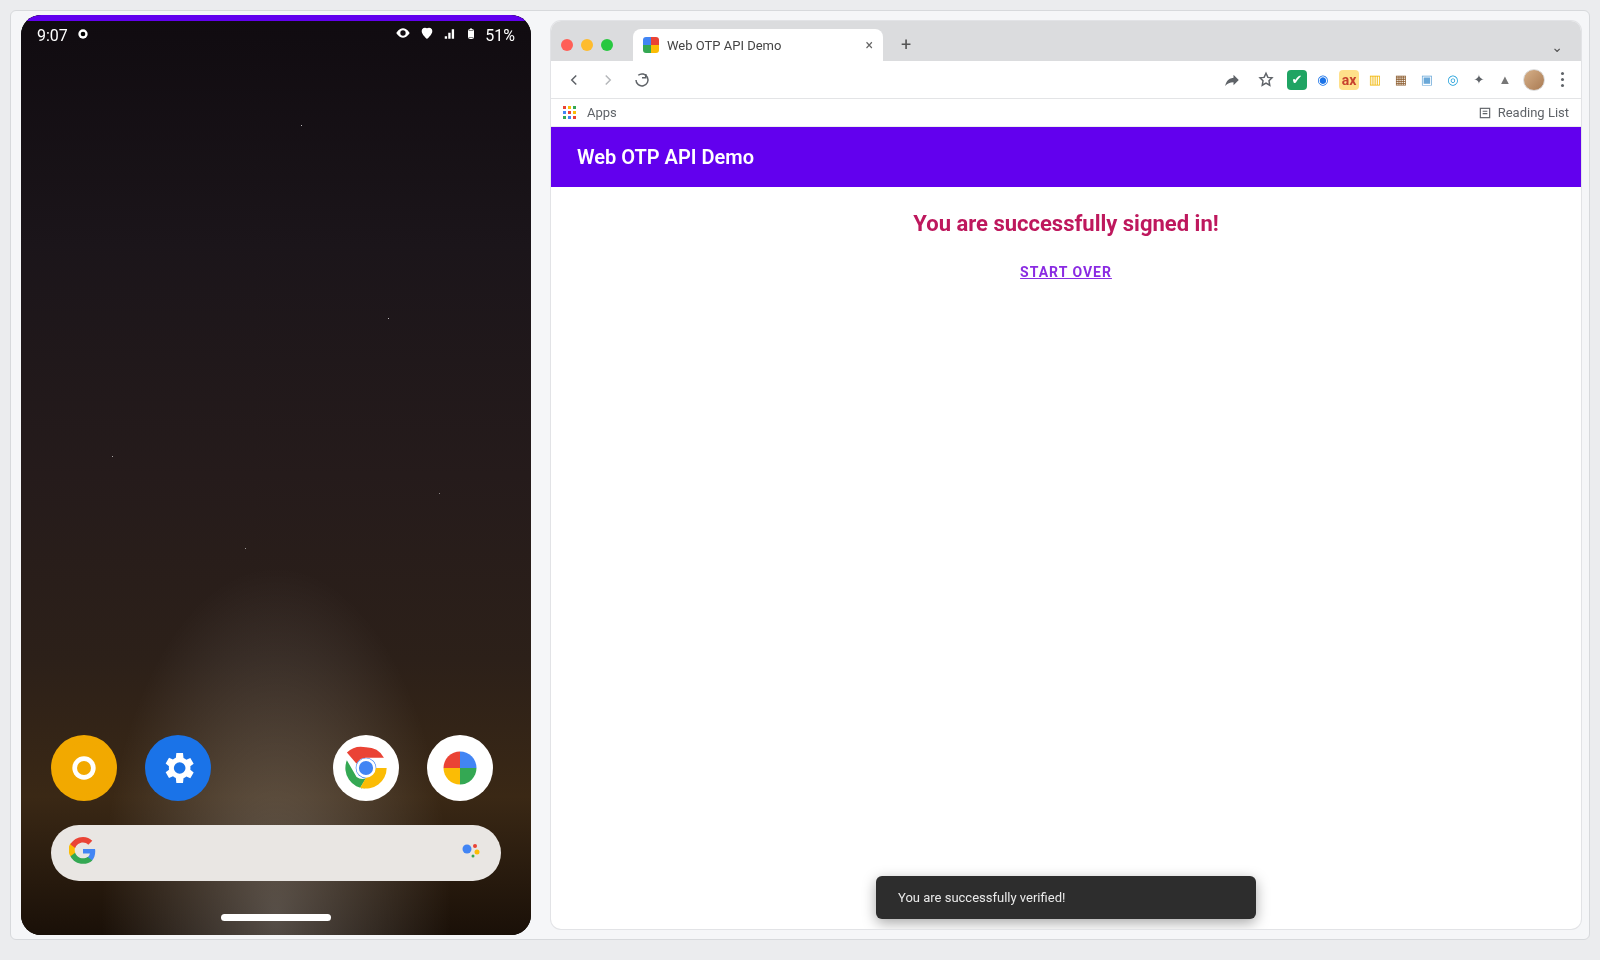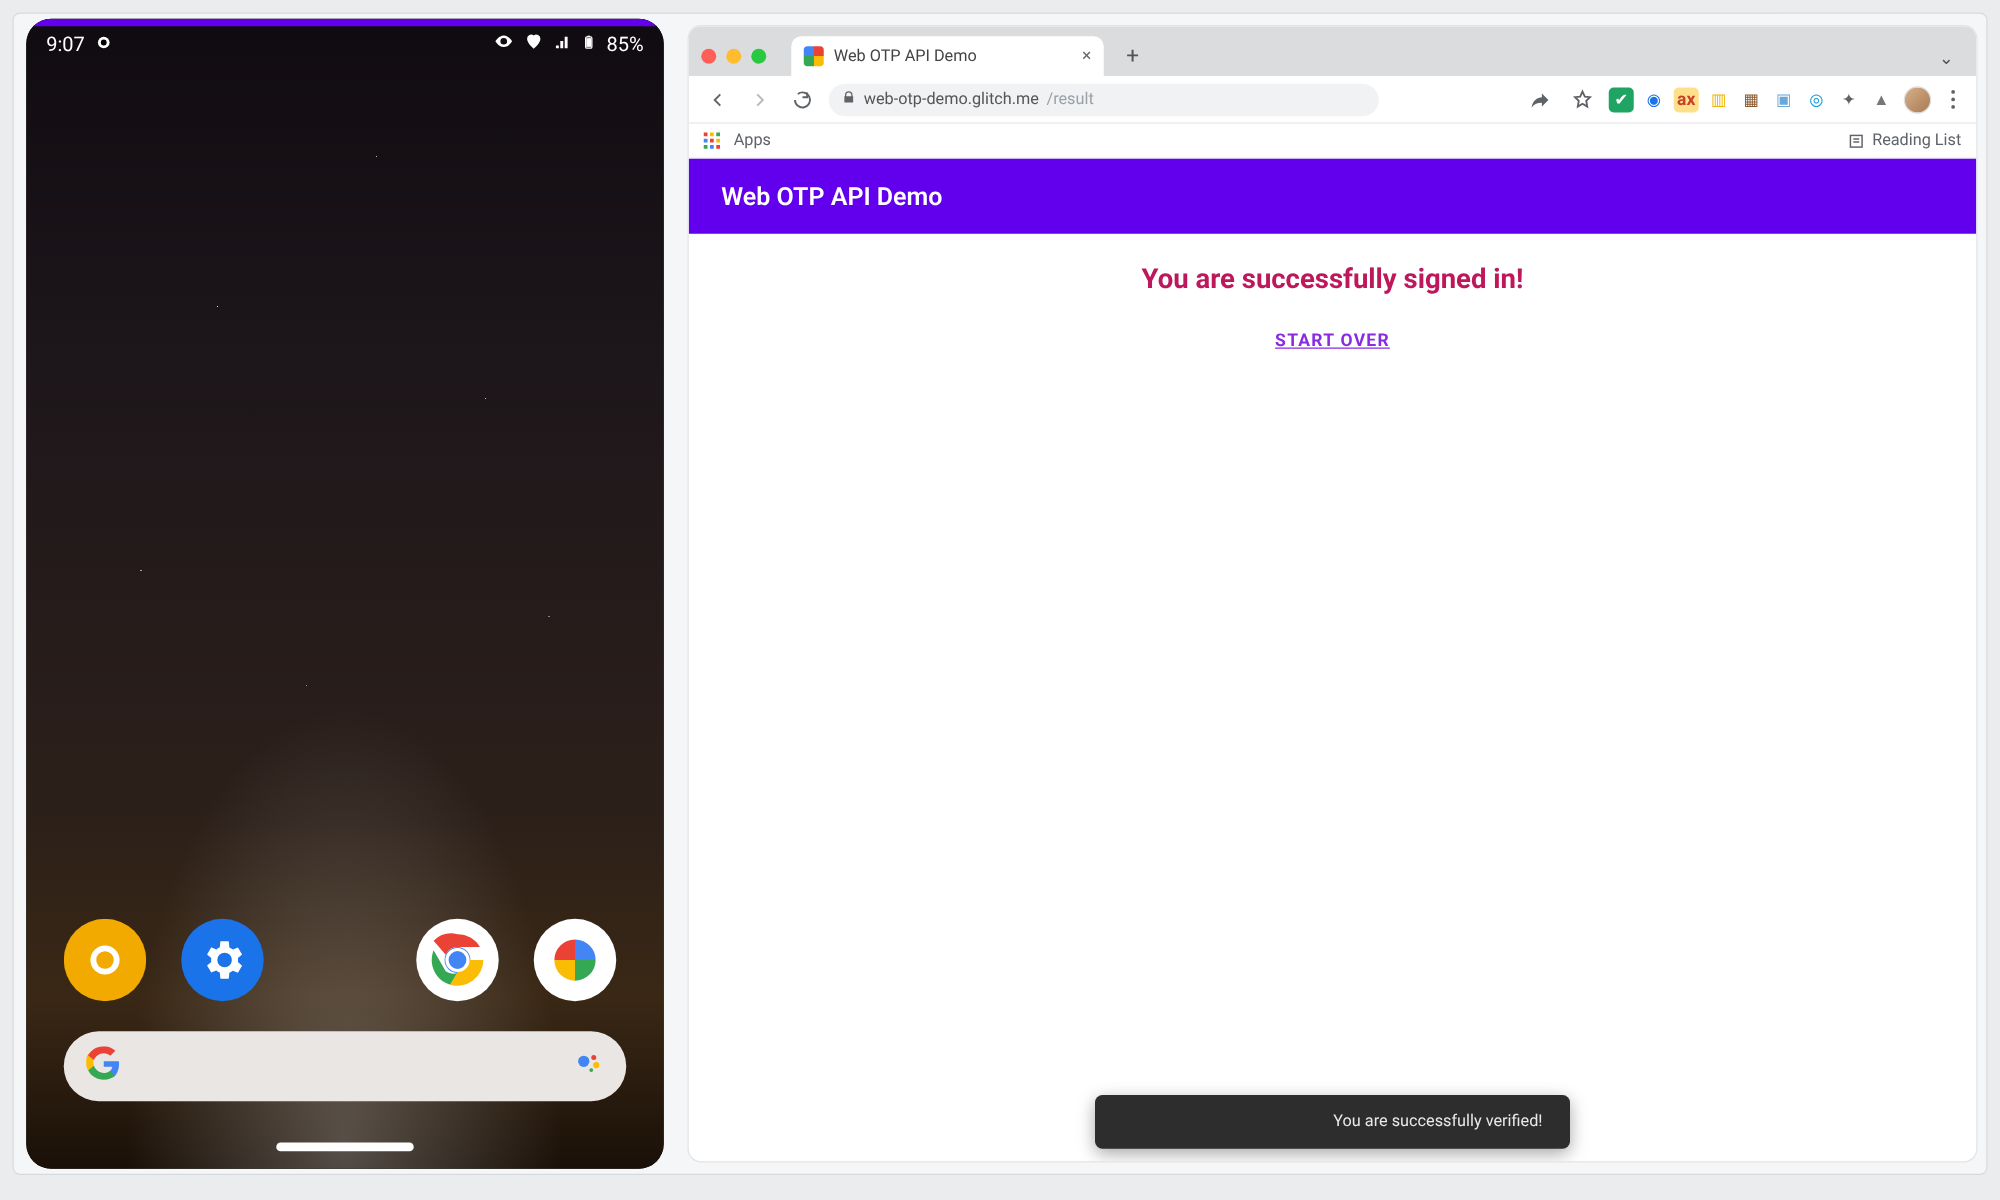--- a/index.html
+++ b/index.html
@@ -84,21 +84,21 @@
   .bmk .appsicon i:nth-child(9){background:#ea4335;}
   .bmk .rl { margin-left:auto; display:flex; align-items:center; gap:6px; }
 
   .page-header { height:60px; background:var(--accent); color:#fff; display:flex; align-items:center; padding:0 26px;
     font-size:20px; font-weight:600; }
   .page-body { padding:24px 0; text-align:center; }
   .page-body h2 { margin:0 0 26px; font-size:22px; color:#be185d; }
   .cta { display:inline-block; color:var(--accent2); font-weight:700; letter-spacing:1px; font-size:14px; }
 
   .toast { position:absolute; left:50%; transform:translateX(-50%); bottom:10px; background:#2d2d2d;
-    color:#e9e9e9; font-size:13px; padding:14px 22px; border-radius:6px; min-width:380px; text-align:right; box-shadow:0 4px 14px rgba(0,0,0,.35); }
+    color:#e9e9e9; font-size:13px; padding:14px 22px; border-radius:6px; min-width:380px; text-align:left; box-shadow:0 4px 14px rgba(0,0,0,.35); }
 
   
   .sq3 { width:3px; height:3px; }
   .favicon { width:16px; height:16px; border-radius:3px;
     background:conic-gradient(#ea4335 0 90deg,#fbbc05 0 180deg,#34a853 0 270deg,#4285f4 0 360deg); }
 </style>
 </head>
 <body>
 
 <div class="stage">
@@ -126,21 +126,21 @@
                   <path fill="#fff" d="M12 21s-8-6.5-8-12a5 5 0 0 1 8-4 5 5 0 0 1 8 4c0 5.5-8 12-8 12z"></path>
                 </svg></span>
           <span><svg viewBox="0 0 24 24" width="14" height="14">
                   <path fill="#fff" d="M3 20h4v-4H3zM9 20h4V10H9zM15 20h4V4h-4z"></path>
                 </svg></span>
           <span><svg viewBox="0 0 24 24" width="12" height="14">
                   <rect x="7" y="3" width="10" height="18" rx="2" fill="none" stroke="#fff" stroke-width="2"></rect>
                   <rect x="10" y="1" width="4" height="2" fill="#fff"></rect>
                   <rect x="8" y="5" width="8" height="14" fill="#fff"></rect>
                 </svg></span>
-          <span>85%</span>
+          <span>51%</span>
         </div>
       </div>
 
 
       <div class="dock">
         <div class="appicon ic-chrome-canary">
           <svg viewBox="0 0 48 48">
                 <circle cx="24" cy="24" r="22" fill="#f2a900"></circle>
                 <circle cx="24" cy="24" r="10" fill="#fff"></circle>
                 <circle cx="24" cy="24" r="6" fill="#f2a900"></circle>
@@ -220,27 +220,20 @@
               <path d="M9 6l6 6-6 6" fill="none" stroke="#b6b8bb" stroke-width="2"></path>
             </svg>
           </div>
       <div class="ibtn">
             <svg viewBox="0 0 24 24">
               <path d="M17 4v5h-5" fill="none" stroke="#5f6368" stroke-width="2"></path>
               <path d="M4 12a8 8 0 1 0 3-6.3" fill="none" stroke="#5f6368" stroke-width="2"></path>
             </svg>
           </div>
 
-      <div class="url">
-        <span class="lock"><svg viewBox="0 0 24 24">
-                <path d="M6 10V8a6 6 0 1 1 12 0v2h1v10H5V10zm2 0h8V8a4 4 0 1 0-8 0z"></path>
-              </svg></span>
-        <span>web-otp-demo.glitch.me</span>
-            <span class="rest">/result</span>
-      </div>
 
       <div class="spacer"></div>
       <div class="ibtn">
             <svg viewBox="0 0 24 24">
               <path fill="#5f6368" d="M14 9V5l7 7-7 7v-4c-5 0-8 1.5-11 5 1-5 3-10 11-11z"></path>
             </svg>
           </div>
       <div class="ibtn">
             <svg viewBox="0 0 24 24">
               <path fill="none" stroke="#5f6368" stroke-width="2" d="m12 3 2.5 5.5L20 9l-4 4 1 6-5-3-5 3 1-6L4 9l5.5-.5z"></path>

